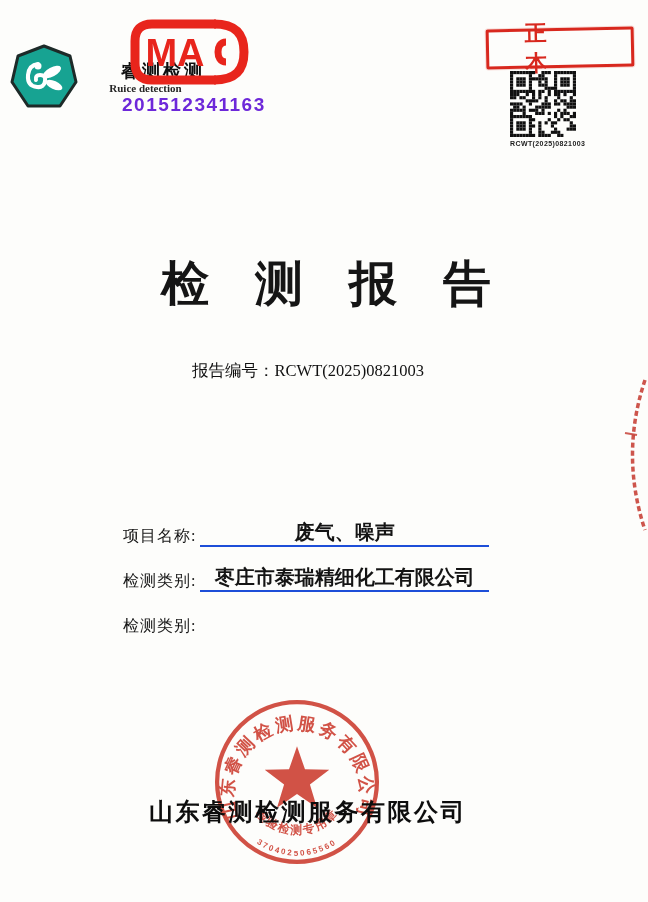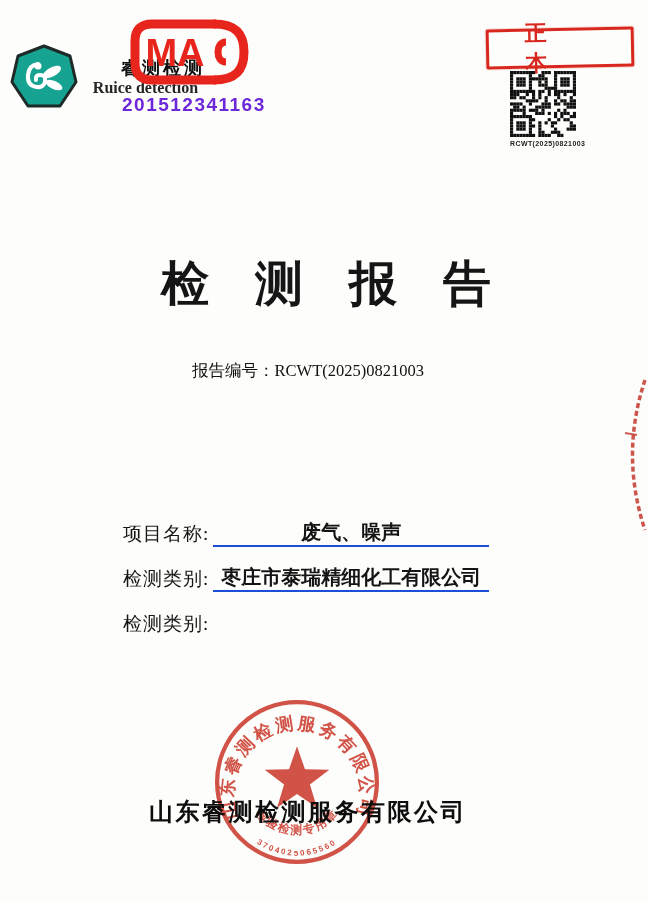--- a/index.html
+++ b/index.html
@@ -6,21 +6,21 @@
   .page{
     position:relative;width:648px;height:902px;margin:0 auto;
     background:#fdfdfb;overflow:hidden;
     font-family:"Liberation Serif", serif;color:#1a1a1a;
   }
   
   .logo{position:absolute;left:8px;top:42px;display:flex;align-items:center;}
   .logo svg{display:block;}
   .logo-text{margin-left:6px;line-height:1.05;}
   .logo-cn{font-size:18px;font-weight:bold;letter-spacing:3px;color:#101010;margin-left:35px;}
-  .logo-en{font-size:16px;font-weight:bold;color:#262626;margin-top:2px;text-align:center;}
+  .logo-en{font-size:11px;font-weight:bold;color:#262626;margin-top:2px;text-align:center;}
   .cma{position:absolute;left:120px;top:18px;width:130px;text-align:right;}
   .cma-number{color:#6d28d9;font-size:19px;font-weight:700;letter-spacing:1.5px;
     font-family:"Liberation Sans", sans-serif;margin-top:-2px;margin-left:2px;}
   .zb-box{
     position:absolute;left:486px;top:28px;width:106px;height:34px;
     border:3.5px solid #d8281e;border-radius:2px;transform:rotate(-1.2deg);
     display:flex;align-items:center;justify-content:center;
     color:#d8281e;font-size:22px;font-weight:bold;
     letter-spacing:36px;padding-left:36px;
     box-shadow:0 0 0 1px rgba(216,40,30,.15);
@@ -35,21 +35,21 @@
     font-size:48px;font-weight:bold;letter-spacing:46px;padding-left:50px;
     box-sizing:border-box;color:#151515;
   }
   .report-no{
     position:absolute;left:0;top:360px;width:100%;text-align:center;
     font-size:16.5px;color:#111;transform:translateX(-16px);
   }
   
   .fields{position:absolute;left:123px;top:519px;width:366px;}
   .field-row{display:flex;align-items:flex-end;height:28px;margin-bottom:17px;}
-  .f-label{font-size:19px;letter-spacing:1px;white-space:nowrap;margin-right:4px;color:#161616;}
+  .f-label{font-size:16px;letter-spacing:1px;white-space:nowrap;margin-right:4px;color:#161616;}
   .f-line{flex:1;border-bottom:2px solid #1d4ed8;text-align:center;
     font-size:20px;font-weight:600;line-height:26px;color:#141414;}
   
   .seal{position:absolute;left:212px;top:697px;opacity:.88;z-index:1;}
   .company{
     position:absolute;left:0;top:796px;width:100%;text-align:center;z-index:2;
     font-family:"Liberation Sans", sans-serif;
     font-size:24px;font-weight:bold;letter-spacing:2.5px;color:#0d0d0d;
     transform:translateX(-16px);
   }

